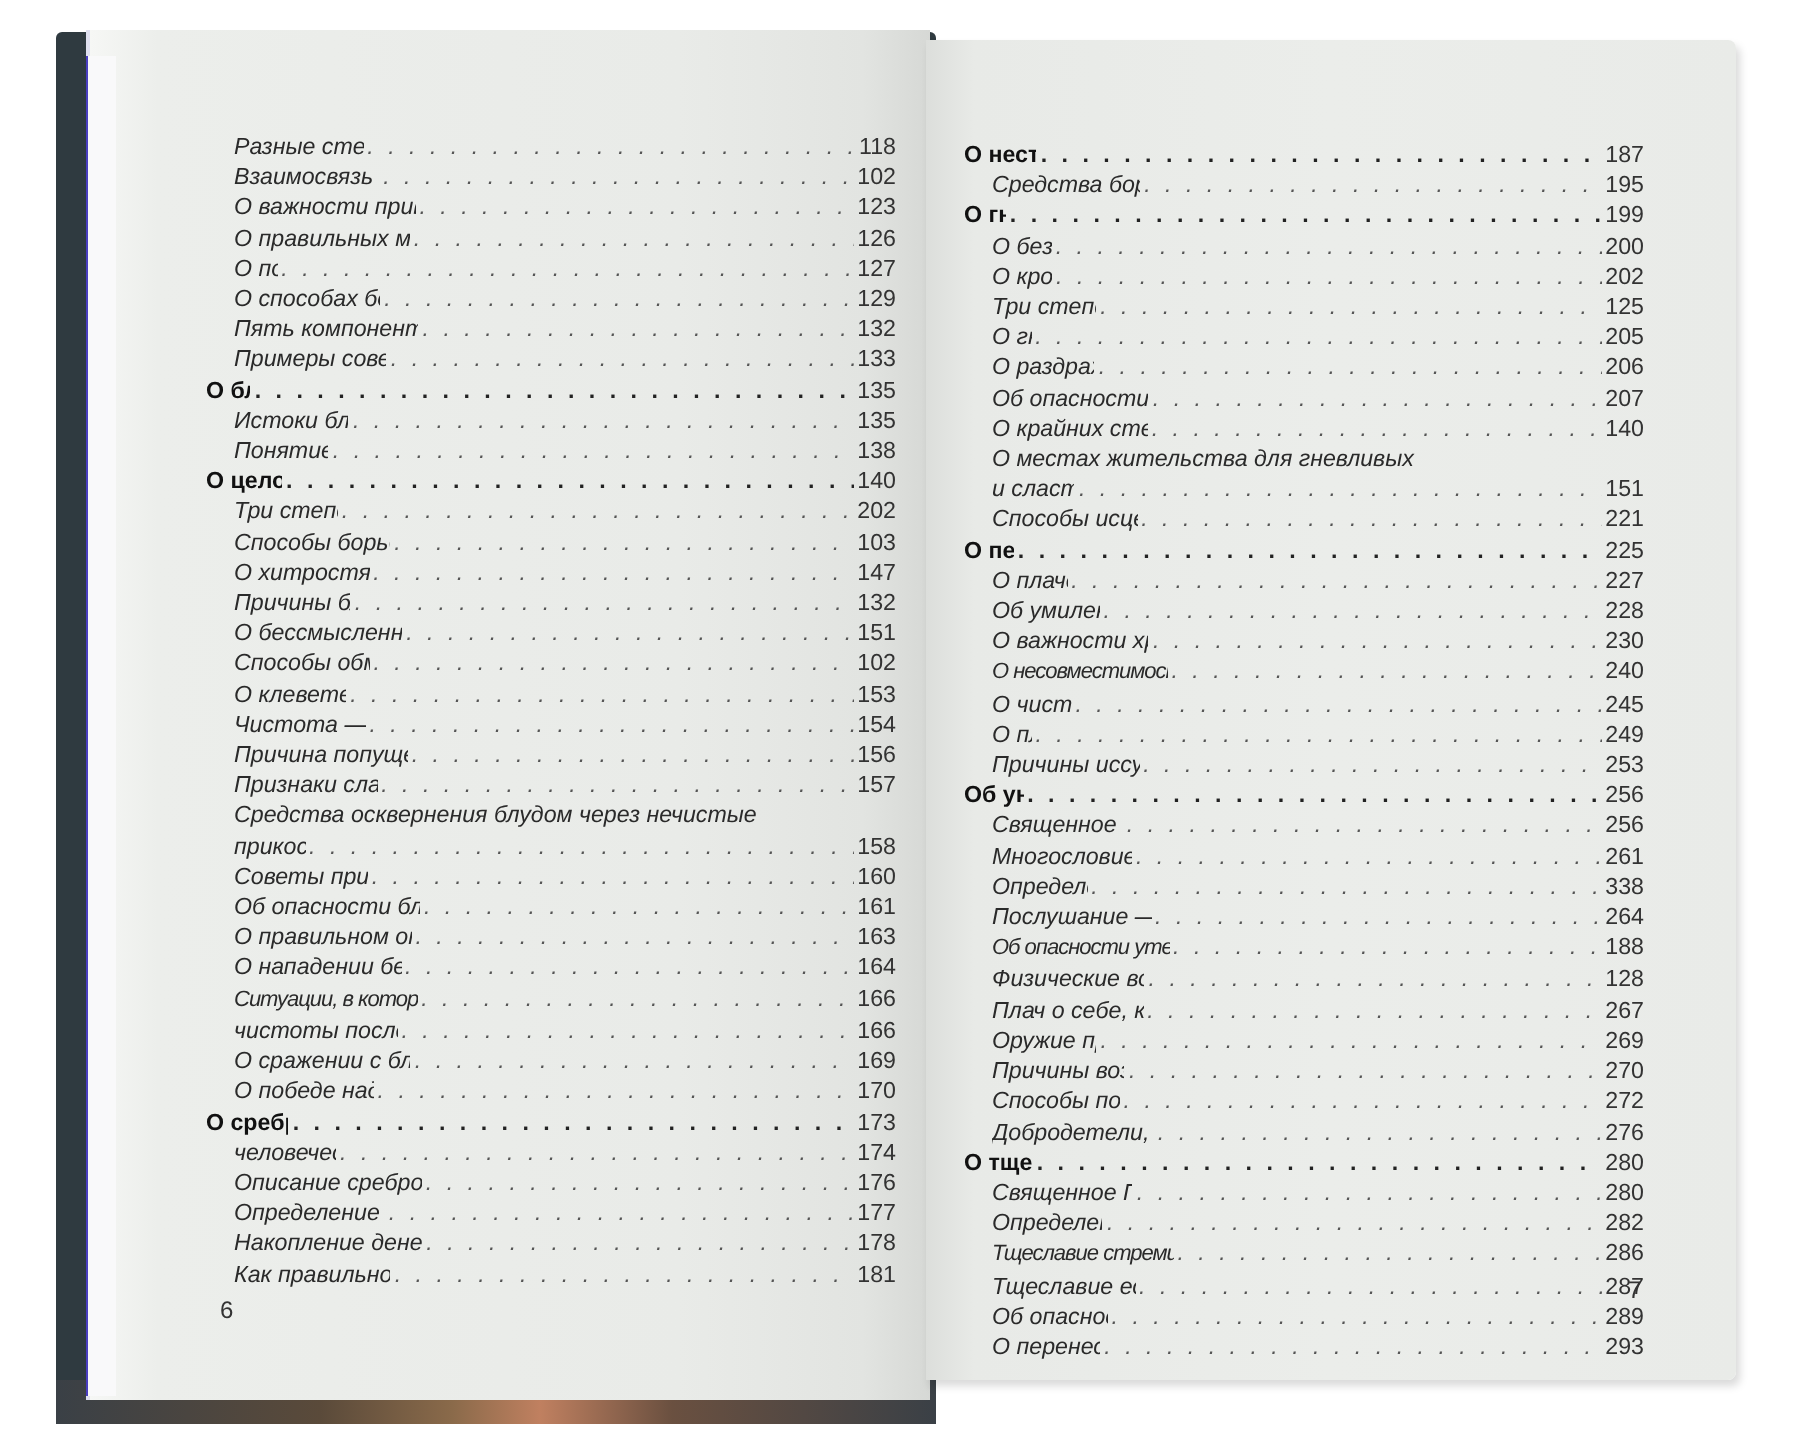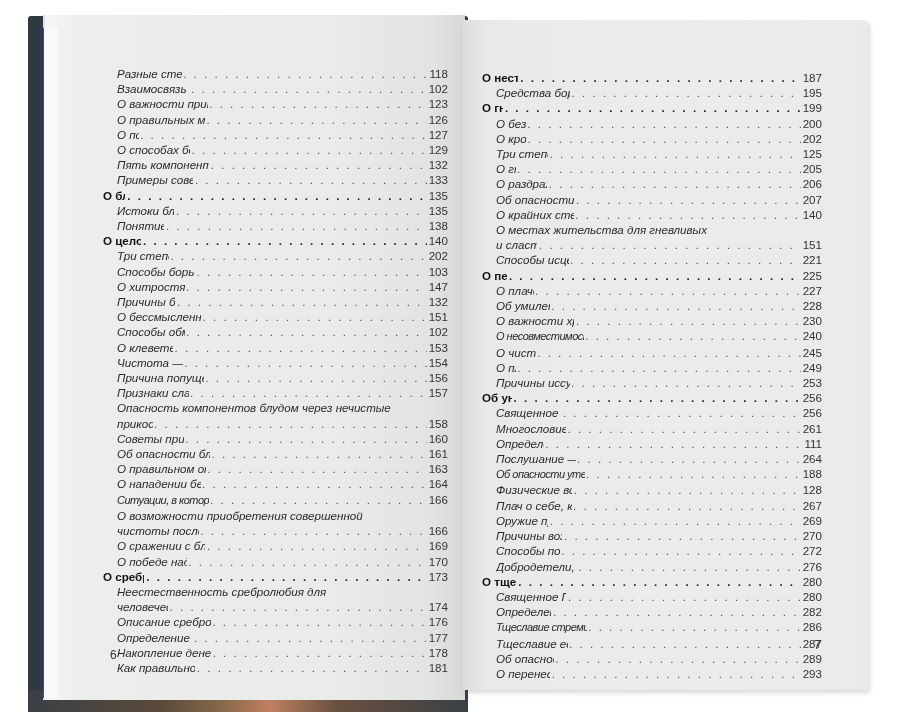--- a/index.html
+++ b/index.html
@@ -144,21 +144,21 @@
     <div class="row sub">
       <span class="t">Причина попущения Богом блудных падений</span>
       <span class="dots"></span>
       <span class="p">156</span>
     </div>
     <div class="row sub">
       <span class="t">Признаки сладострастных людей</span>
       <span class="dots"></span>
       <span class="p">157</span>
     </div>
-    <div class="cont-first">Опасность компонентов блудом через нечистые</div>
+    <div class="cont-first">Средства осквернения блудом через нечистые</div>
     <div class="row cont">
       <span class="t">прикосновения</span>
       <span class="dots"></span>
       <span class="p">158</span>
     </div>
     <div class="row sub">
       <span class="t">Советы при подготовке ко сну</span>
       <span class="dots"></span>
       <span class="p">160</span>
     </div>
@@ -175,42 +175,40 @@
     <div class="row sub">
       <span class="t">О нападении бесов блуда на пустынников</span>
       <span class="dots"></span>
       <span class="p">164</span>
     </div>
     <div class="row sub narrow">
       <span class="t">Ситуации, в которых скрывается бес сладострастия</span>
       <span class="dots"></span>
       <span class="p">166</span>
     </div>
-    <div class="cont-first">О возможности приобретения совершенной</div>
     <div class="row cont">
       <span class="t">чистоты после опыта блудных падений</span>
       <span class="dots"></span>
       <span class="p">166</span>
     </div>
     <div class="row sub">
       <span class="t">О сражении с блудным бесом его же оружием</span>
       <span class="dots"></span>
       <span class="p">169</span>
     </div>
     <div class="row sub">
       <span class="t">О победе над блудной страстью</span>
       <span class="dots"></span>
       <span class="p">170</span>
     </div>
     <div class="row chapter">
       <span class="t">О сребролюбии</span>
       <span class="dots"></span>
       <span class="p">173</span>
     </div>
-    <div class="cont-first">Неестественность сребролюбия для</div>
     <div class="row cont">
       <span class="t">человеческой природы</span>
       <span class="dots"></span>
       <span class="p">174</span>
     </div>
     <div class="row sub">
       <span class="t">Описание сребролюбия св. Иоанном Златоустом</span>
       <span class="dots"></span>
       <span class="p">176</span>
     </div>
@@ -343,21 +341,21 @@
       <span class="p">256</span>
     </div>
     <div class="row sub">
       <span class="t">Многословие, как причина уныния</span>
       <span class="dots"></span>
       <span class="p">261</span>
     </div>
     <div class="row sub">
       <span class="t">Определение уныния</span>
       <span class="dots"></span>
-      <span class="p">111</span>
+      <span class="p">338</span>
     </div>
     <div class="row sub">
       <span class="t">Послушание — противоядие от уныния</span>
       <span class="dots"></span>
       <span class="p">264</span>
     </div>
     <div class="row sub narrow">
       <span class="t">Об опасности утешения других в состоянии уныния.</span>
       <span class="dots"></span>
       <span class="p">188</span>

